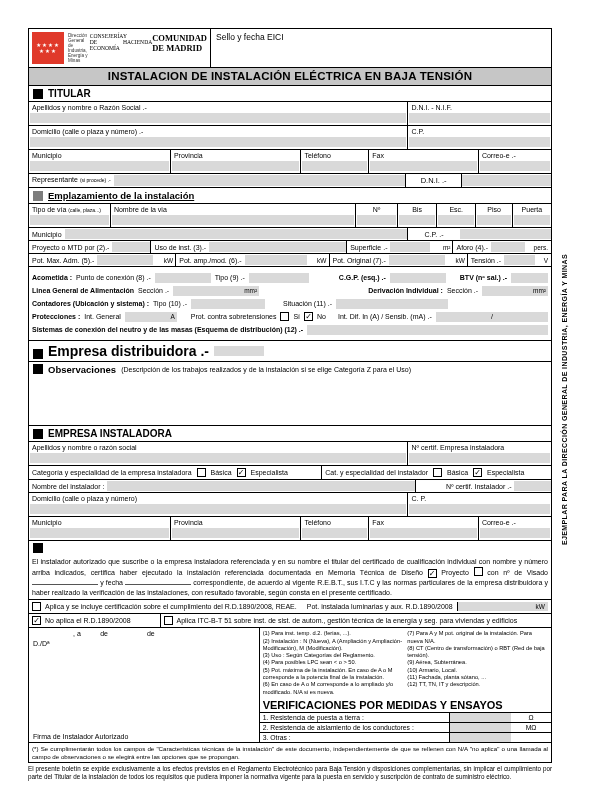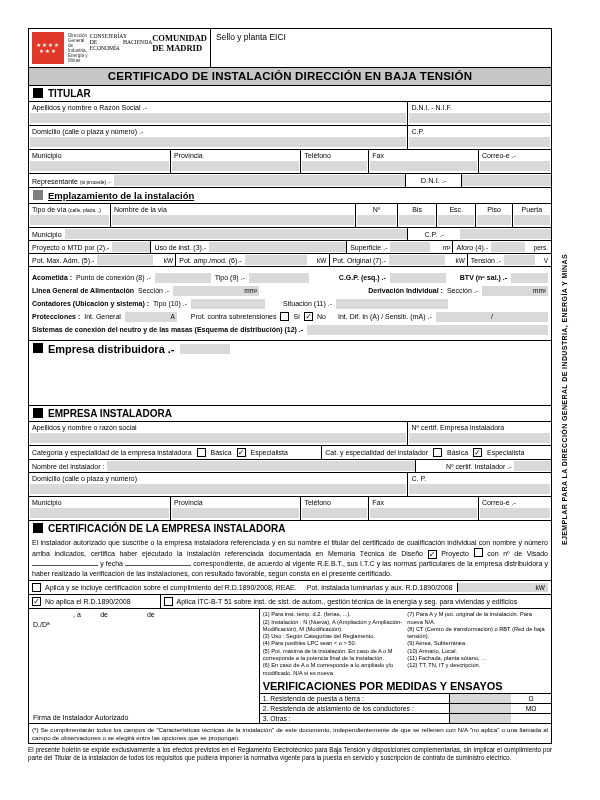--- a/index.html
+++ b/index.html
@@ -6,21 +6,21 @@
   html,body { width:600px; height:800px; background:#fff; }
   body { font-family:"Liberation Sans", sans-serif; color:#000; position:relative; overflow:hidden; }
   .page { position:absolute; left:28px; top:28px; width:524px; }
   .form { border:1.6px solid #000; }
   .row { display:flex; border-top:1px solid #000; align-items:stretch; }
   .cellr { border-left:1px solid #000; }
   .lbl { font-size:7px; padding:2px 3px 1px 3px; white-space:nowrap; }
   .lbl .tiny { font-size:5px; }
   .inp { background:#d9d9d9; height:10px; margin:1px 1px 2px 1px; }
   .iinp { background:#d9d9d9; height:10px; align-self:center; }
-  .sechdr { display:flex; align-items:flex-start; gap:5px; padding:2px 2px; font-weight:bold; font-size:10px; border-top:1px solid #000; }
+  .sechdr { display:flex; align-items:flex-end; gap:5px; padding:2px 2px; font-weight:bold; font-size:10px; border-top:1px solid #000; }
   .sq { width:10px; height:10px; background:#000; margin-left:2px; flex:none; }
   .sq.g { background:#7d7d7d; }
   .titlebar { background:#c6c6c6; text-align:center; font-weight:bold; font-size:11.5px; padding:2px 0 3px 0; border-top:1px solid #000; letter-spacing:.2px; }
   .cb { width:9px; height:9px; border:1px solid #000; background:#fff; display:inline-flex; align-items:center; justify-content:center; font-size:8px; line-height:1; flex:none; vertical-align:-1px; }
   .unit { font-size:6.5px; }
   .b { font-weight:bold; }
   .hdr { display:flex; }
   .logo-cell { width:182px; border-right:1px solid #000; display:flex; gap:4px; padding:3px; }
   .flag { width:32px; height:32px; background:#e0392a; color:#fff; display:flex; flex-direction:column; align-items:center; justify-content:center; line-height:1.1; flex:none; }
   .flag span { font-size:5.5px; letter-spacing:1px; }
@@ -57,25 +57,25 @@
           <span>★★★</span>
         </div>
         <div class="org">
           <div class="o1">Dirección General de Industria, Energía y Minas</div>
           <div class="o2">CONSEJERÍA DE ECONOMÍA</div>
           <div class="o3">Y HACIENDA</div>
           <div class="o4">COMUNIDAD DE MADRID</div>
         </div>
       </div>
       <div class="exp-cell">
-        <div>Sello  y planta EICI</div>
-      </div>
-    </div>
-
-    <div class="titlebar">CERTIFICADO DE INSTALACIÓN DIRECCIÓN EN BAJA TENSIÓN</div>
+        <div>Sello  y fecha EICI</div>
+      </div>
+    </div>
+
+    <div class="titlebar">INSTALACION DE INSTALACIÓN ELÉCTRICA EN BAJA TENSIÓN</div>
 
     <div class="sechdr">
       <div class="sq"></div>
       <span>TITULAR</span>
     </div>
     <div class="row">
       <div style="width:72.5%;">
         <div class="lbl">Apellidos y nombre o Razón Social .-</div>
         <div class="inp"></div>
       </div>
@@ -109,21 +109,21 @@
       </div>
       <div class="cellr" style="width:21%;">
         <div class="lbl">Fax</div>
         <div class="inp"></div>
       </div>
       <div class="cellr" style="flex:1;">
         <div class="lbl">Correo-e .-</div>
         <div class="inp"></div>
       </div>
     </div>
-    <div class="row" style="align-items:center; height:14px;">
+    <div class="row" style="height:14px;">
       <div class="lbl" style="white-space:nowrap;">
         <span>Representante</span>
         <span class="tiny">(si procede)  .-</span>
       </div>
       <div class="iinp" style="flex:1; height:11px;"></div>
       <div class="cellr" style="width:11%; border-right:1px solid #000; text-align:center; font-size:7.5px; align-self:stretch; display:flex; align-items:center; justify-content:center;">
         <span>D.N.I. .-</span>
       </div>
       <div class="iinp" style="width:17%; height:11px;"></div>
     </div>
@@ -247,26 +247,31 @@
         <div class="iinp" style="flex:1; display:flex; justify-content:center; align-items:center; font-size:7px;">
             <span>/</span>
           </div>
       </div>
       <div class="aline">
         <span class="b">Sistemas de conexión del neutro y de las masas (Esquema de distribución) (12) .-</span>
         <div class="iinp" style="flex:1;"></div>
       </div>
     </div>
 
-    <div class="sechdr" style="font-size:11px;">
+    <div class="sechdr" style="font-size:14px;">
       <div class="sq"></div>
       <span>Empresa distribuidora .-</span>
       <div class="iinp" style="width:50px;"></div>
     </div>
 
+    <div class="sechdr" style="font-size:9.5px; align-items:flex-start;">
+      <div class="sq"></div>
+      <span>Observaciones</span>
+      <span style="font-weight:normal; font-size:7px; padding-top:2px;">(Descripción de los trabajos realizados y de la instalación si se elige Categoría Z para el Uso)</span>
+    </div>
     <div style="height:48px;"></div>
 
     <div class="sechdr">
       <div class="sq"></div>
       <span>EMPRESA INSTALADORA</span>
     </div>
     <div class="row">
       <div style="width:72.5%;">
         <div class="lbl">Apellidos y nombre o razón social</div>
         <div class="inp"></div>
@@ -328,21 +333,20 @@
         <div class="inp"></div>
       </div>
       <div class="cellr" style="flex:1;">
         <div class="lbl">Correo-e .-</div>
         <div class="inp"></div>
       </div>
     </div>
 
     <div class="sechdr">
       <div class="sq"></div>
-      <span>CERTIFICACIÓN DE LA EMPRESA INSTALADORA</span>
     </div>
     <div class="para">
       <span>El instalador autorizado que suscribe o la empresa instaladora referenciada y en su nombre el titular del certificado de cualificación individual con nombre y número arriba indicados, certifica haber ejecutado la instalación referenciada documentada en Memoria Técnica de Diseño</span>
       <span class="cb">✓</span>
       <span>Proyecto</span>
       <span class="cb"></span>
       <span>con nº de Visado</span>
       <span class="blank"></span>
       <span>y fecha</span>
       <span class="blank"></span>

